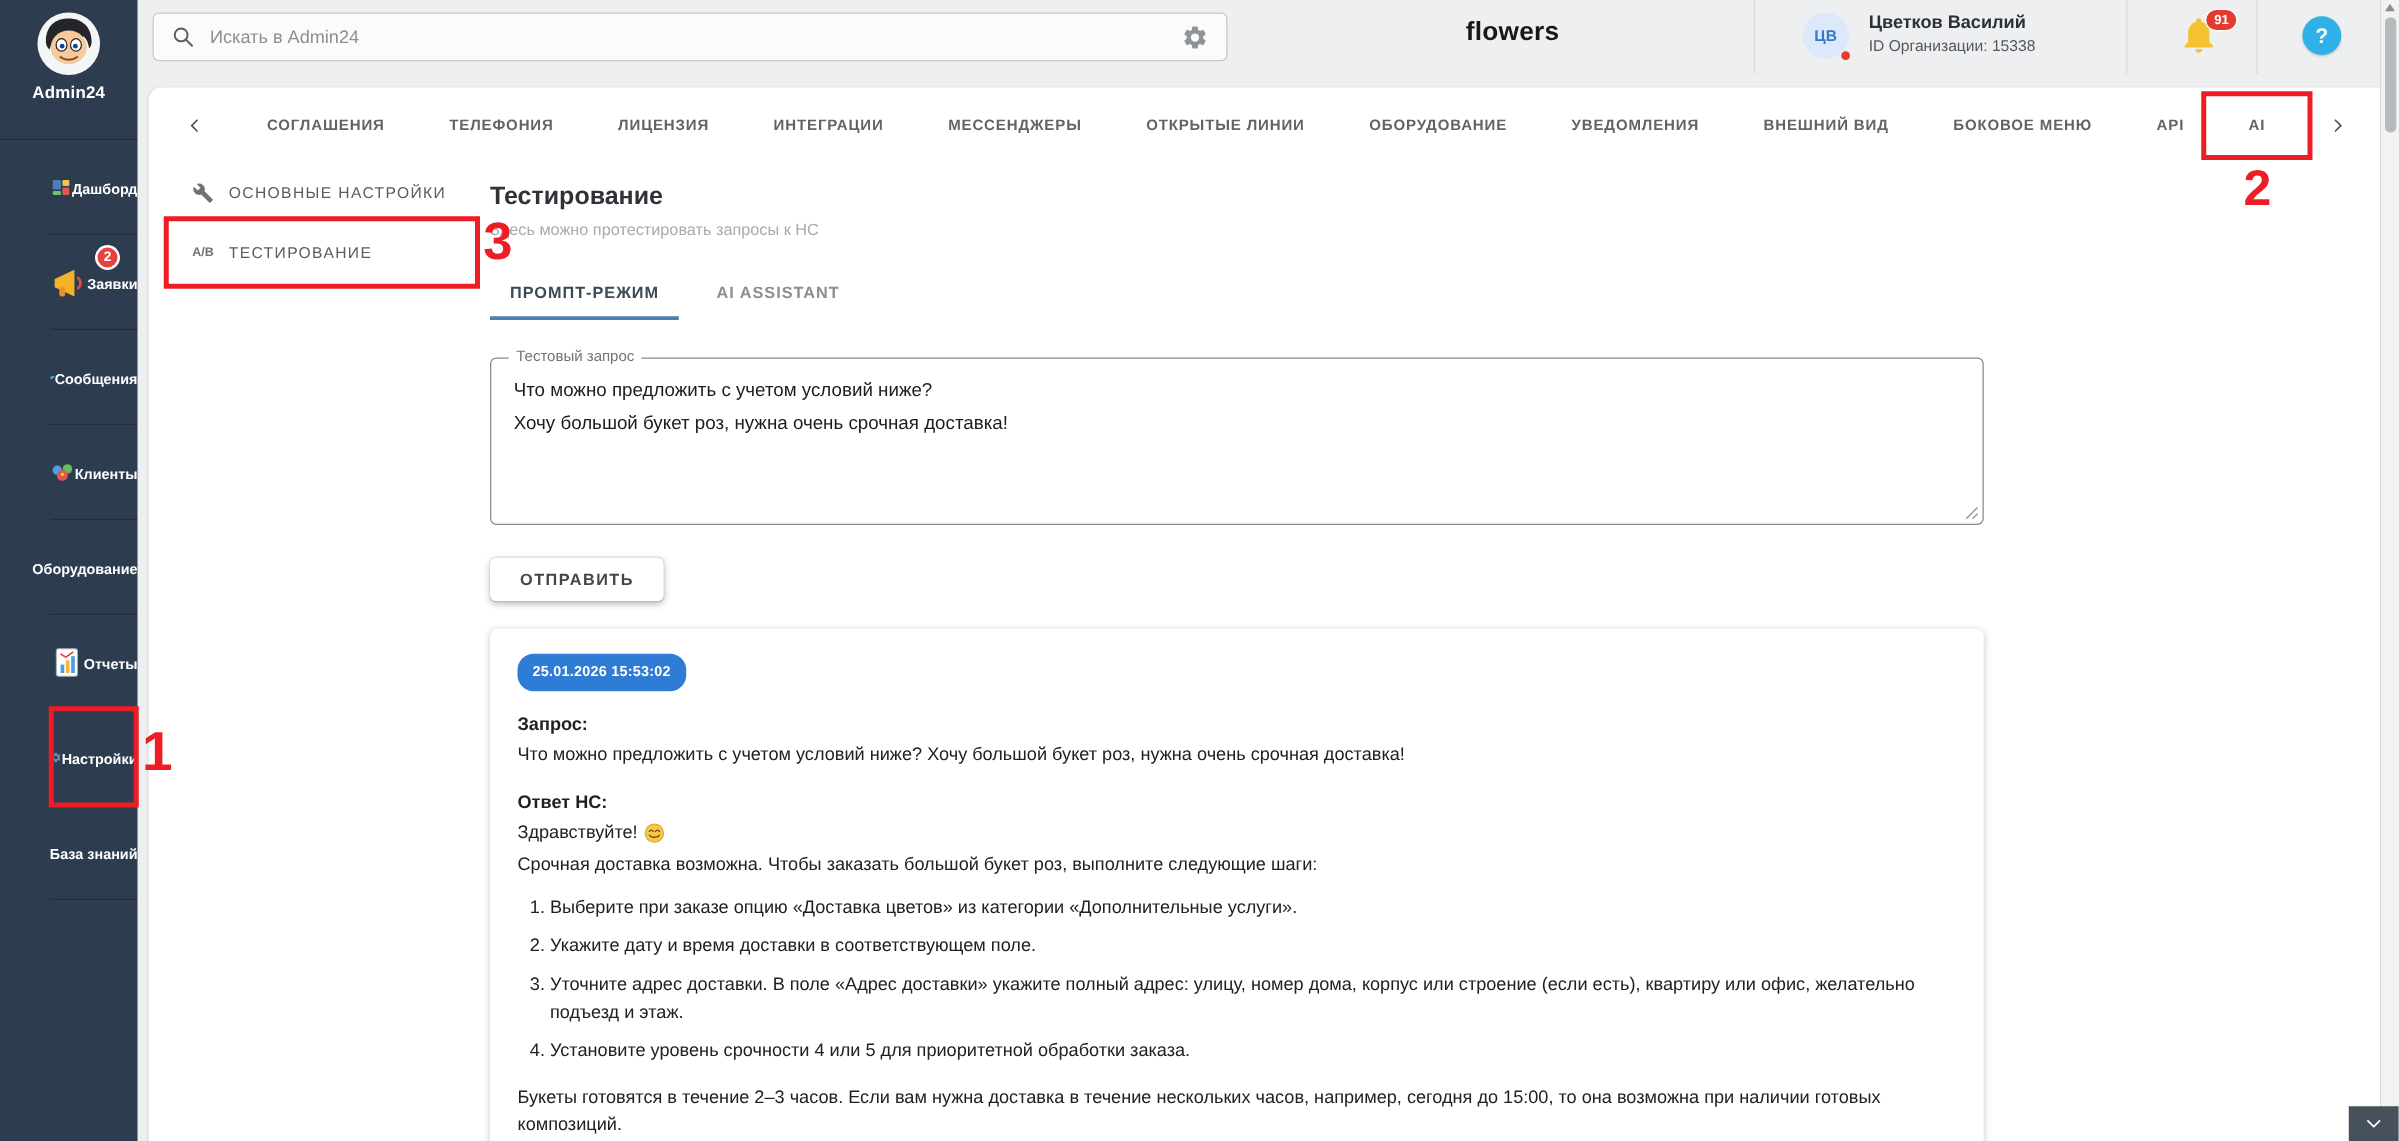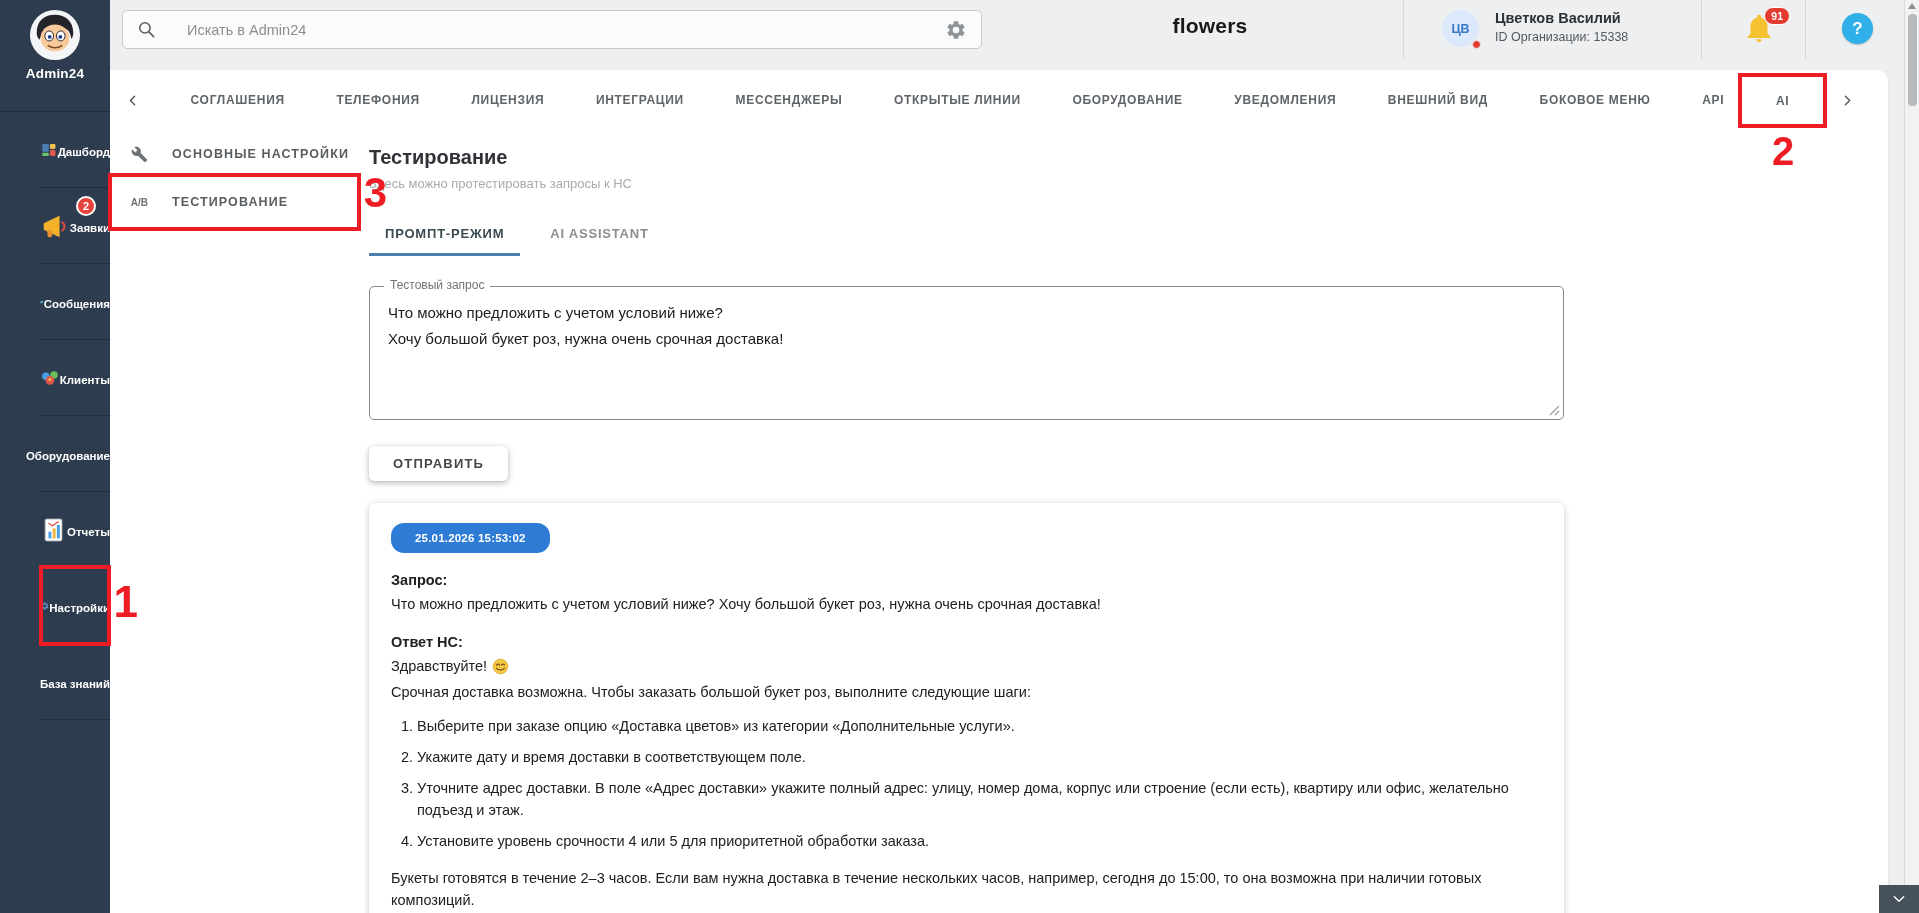--- a/index.html
+++ b/index.html
@@ -11,21 +11,21 @@
   .sidebar { position:absolute; left:0; top:0; width:110px; height:913px; background:#2d3c4e; z-index:5; }
   .side-profile { height:112px; border-bottom:1px solid rgba(0,0,0,.25); display:flex; flex-direction:column; align-items:center; padding-top:9px; }
   .side-profile .appname { color:#fff; font-size:13.5px; font-weight:bold; margin-top:5px; letter-spacing:.2px; }
   .side-item { height:76px; border-bottom:1px solid rgba(0,0,0,.22); display:flex; flex-direction:row; align-items:center; justify-content:flex-end; cursor:pointer; position:relative;margin-left:40px; }
   .side-item .lbl { color:#ffffff; font-size:11.5px; font-weight:bold; margin-top:5px; white-space:nowrap; }
   .icon34 { width:34px; height:34px; display:block; }
   .req-badge { position:absolute; top:8px; right:14px; background:#e8423c; color:#fff; font-size:11px; font-weight:bold; min-width:20px; height:20px; border-radius:50%; display:flex; align-items:center; justify-content:center; border:2px solid #fff; }
 
   
   .header-strip { position:absolute; left:110px; top:0; width:1809px; height:59px; background:#edeff0; }
-  .search-box { position:absolute; left:12px; top:10px; width:860px; height:39px; background:#fbfbfb; border:1px solid #c6cacc; border-radius:5px; display:flex; align-items:center; padding:0 14px;gap:19px; }
+  .search-box { position:absolute; left:12px; top:10px; width:860px; height:39px; background:#fbfbfb; border:1px solid #c6cacc; border-radius:5px; display:flex; align-items:center; padding:0 14px; }
   .search-box input { border:none; outline:none; background:transparent; flex:1; font-size:14.5px; color:#444; margin-left:12px; font-family:"Liberation Sans",sans-serif; }
   .search-box input::placeholder { color:#8a8f94; }
   .org-title { position:absolute; left:1020px; top:14px; width:160px; text-align:center; font-size:21px; font-weight:bold; color:#17181a; letter-spacing:.2px; }
   .hdr-div { position:absolute; top:0; width:1px; height:59px; background:#d7dadc; }
   .user-block { position:absolute; left:1332px; top:10px; display:flex; align-items:flex-start; }
   .avatar-initials { position:relative; width:37px; height:37px; border-radius:50%; background:#dbe9fb; color:#3a77c9; font-size:12.5px; font-weight:bold; display:flex; align-items:center; justify-content:center; cursor:pointer; }
   .online-dot { position:absolute; right:-2px; bottom:-2px; width:9px; height:9px; border-radius:50%; background:#e33b30; border:1.5px solid #edeff0; }
   .user-texts { margin-left:16px; }
   .user-name { font-size:14.5px; font-weight:bold; color:#2e3134; }
   .user-org { font-size:12.5px; color:#54585c; margin-top:4px; }
@@ -33,52 +33,52 @@
   .bell-badge { position:absolute; top:-4px; right:-10px; background:#e33b30; color:#fff; font-size:10.5px; font-weight:bold; padding:2px 6px; border-radius:9px; border:1.5px solid #fff; }
   .help-btn { position:absolute; left:1732px; top:13px; width:31px; height:31px; border-radius:50%; background:#2fb0e8; color:#fff; font-size:17px; font-weight:bold; display:flex; align-items:center; justify-content:center; cursor:pointer; box-shadow:0 1px 2px rgba(0,0,0,.2); }
 
   
   .scrollbar { position:absolute; right:0; top:0; width:15px; height:913px; background:#f2f2f2; border-left:1px solid #dadada; z-index:20; }
   .scroll-thumb { position:absolute; left:3px; top:14px; width:9px; height:92px; background:#b7babd; border-radius:4px; cursor:pointer; }
   .scroll-up { position:absolute; left:3px; top:3px; width:0; height:0; border-left:4.5px solid transparent; border-right:4.5px solid transparent; border-bottom:6px solid #8b8f93; }
   .corner-widget { position:absolute; right:0; bottom:0; width:40px; height:28px; background:#47515b; z-index:30; display:flex; align-items:center; justify-content:center; cursor:pointer; }
 
   
-  .panel { position:absolute; left:96px; top:70px; width:1792px; height:843px; background:#ffffff; border-radius:10px 10px 0 0; box-shadow:0 1px 3px rgba(0,0,0,.1); }
+  .panel { position:absolute; left:119px; top:70px; width:1792px; height:843px; background:#ffffff; border-radius:10px 10px 0 0; box-shadow:0 1px 3px rgba(0,0,0,.1); }
 
   
   .nav-row { position:absolute; top:0; left:0; right:0; height:60px; display:flex; align-items:center; justify-content:space-between; padding:0 34px 0 30px; }
   .nav-tab { font-size:12px; font-weight:bold; letter-spacing:.7px; color:#5f6468; cursor:pointer; white-space:nowrap; }
   .nav-chev { width:13px; height:13px; color:#4a4f53; cursor:pointer; flex:none; }
   .ai-wrap { position:relative; }
 
   
   .submenu { position:absolute; top:60px; left:10px; width:285px; }
   .submenu-item { height:48px; display:flex; align-items:center; padding-left:20px; cursor:pointer; position:relative; }
   .submenu-item .s-ico { width:22px; display:flex; justify-content:flex-end; color:#6d7276; }
-  .submenu-item .s-lbl { margin-left:24px; font-size:12.5px; font-weight:bold; letter-spacing:1.1px; color:#585d61; white-space:nowrap; }
+  .submenu-item .s-lbl { margin-left:12px; font-size:12.5px; font-weight:normal; letter-spacing:1.1px; color:#585d61; white-space:nowrap; }
   .ab-glyph { font-size:10px; font-weight:bold; color:#6d7276; }
 
   
   .main-col { position:absolute; top:60px; left:273px; width:1195px; }
   .page-title { margin-top:16px; font-size:20px; font-weight:bold; color:#2f3236; }
   .page-sub { margin-top:7px; font-size:13px; color:#a6abaf; }
   .tab-row { margin-top:24px; display:flex; gap:14px; }
   .m-tab { padding:11px 16px 12px; font-size:13px; font-weight:bold; letter-spacing:.8px; color:#8a8f93; cursor:pointer; border-bottom:3px solid transparent; }
   .m-tab.active { color:#3c4a52; border-bottom-color:#4a7fae; }
 
   .field { margin-top:30px; position:relative; height:134px; border:1px solid #85898c; border-radius:5px; background:#fff; cursor:text; }
   .field-label { position:absolute; top:-9px; left:14px; background:#fff; padding:0 6px; font-size:12px; color:#6f7478; }
   .field-text { padding:13px 18px; font-size:15px; color:#1c1c1e; line-height:26px; }
   .resize-handle { position:absolute; right:3px; bottom:3px; }
 
   .send-btn { margin-top:26px; display:inline-block; padding:10px 24px; background:#fff; border:none; border-radius:5px; font-family:"Liberation Sans",sans-serif; font-size:13px; font-weight:bold; letter-spacing:1.2px; color:#42474b; cursor:pointer; box-shadow:0 2px 6px rgba(0,0,0,.28), 0 0 1px rgba(0,0,0,.2); }
 
   .response-card { margin-top:22px; background:#fff; border-radius:6px; box-shadow:0 1px 6px rgba(0,0,0,.22); padding:20px 22px 26px; font-size:14.5px; color:#202124; line-height:22px; }
-  .ts-badge { display:inline-block; background:#2e7cd6; color:#fff; font-size:11.5px; font-weight:bold; padding:4px 24px; border-radius:13px; letter-spacing:.2px; }
+  .ts-badge { display:inline-block; background:#2e7cd6; color:#fff; font-size:11.5px; font-weight:bold; padding:4px 12px; border-radius:13px; letter-spacing:.2px; }
   .blk-label { margin-top:16px; font-weight:bold; }
   .blk-text { margin-top:2px; }
   .greeting-line { margin-top:2px; display:flex; align-items:center; gap:5px; }
   .intro-p { margin-top:4px; }
   .steps-list { margin-top:12px; padding-left:26px; }
   .steps-list li { margin-bottom:9px; }
   .resp-p { margin-top:15px; }
 
   
   .ann-border { position:absolute; border:4px solid #ee1c25; pointer-events:none; z-index:40; }

